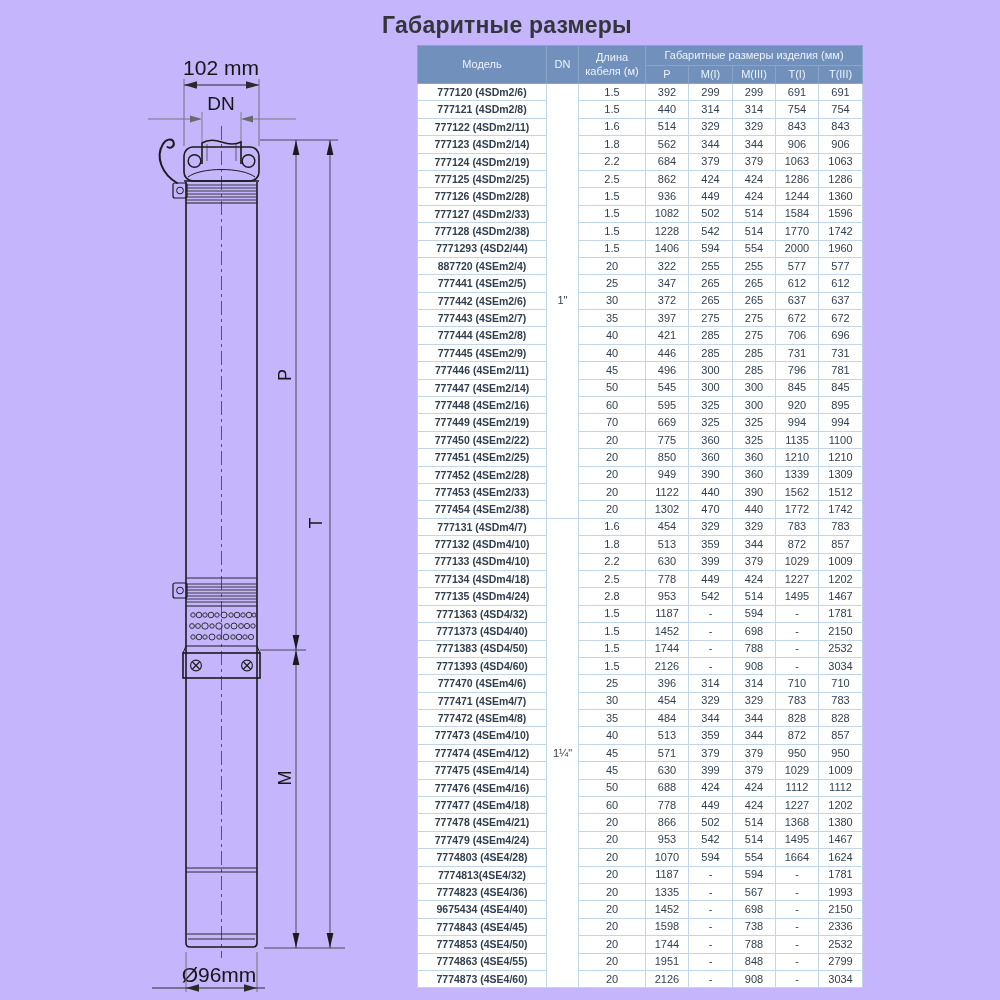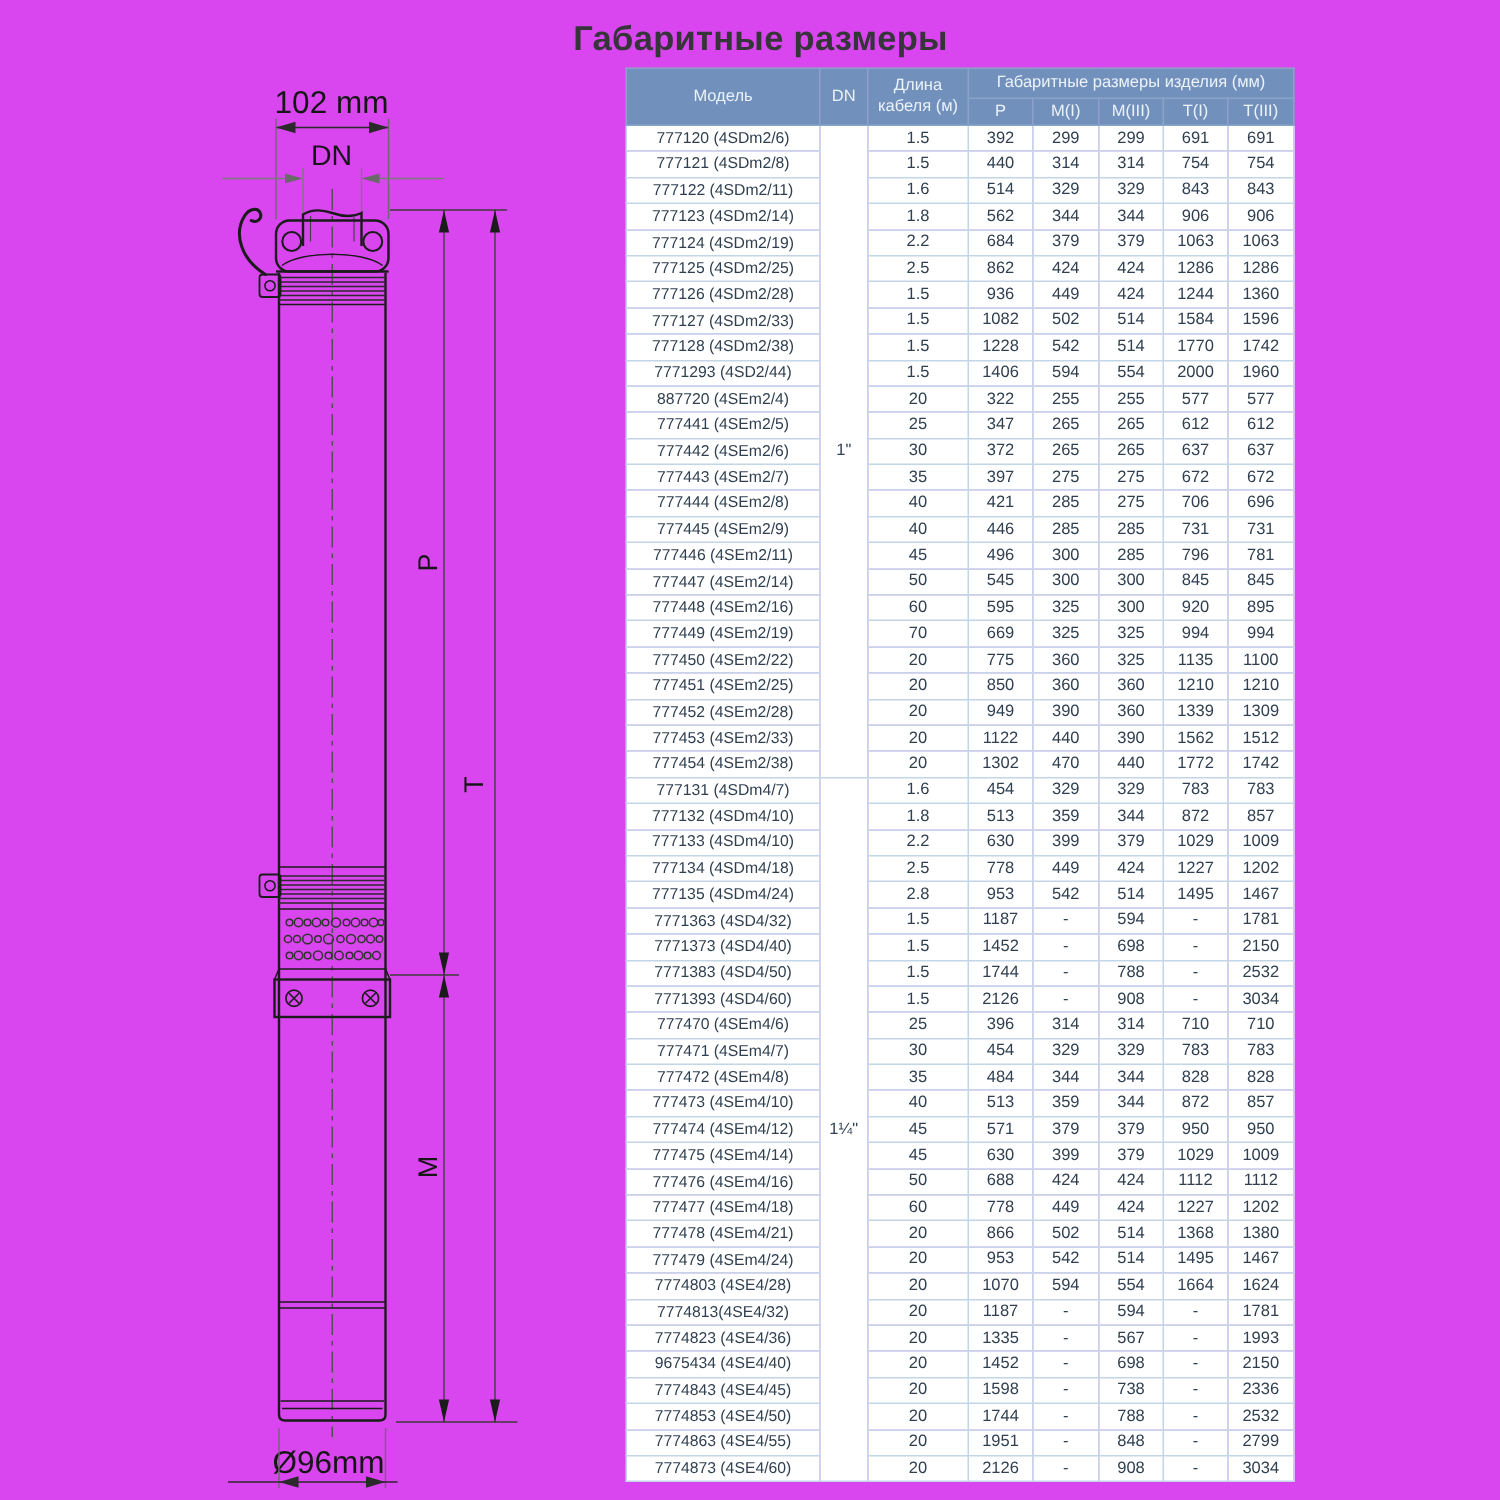--- a/index.html
+++ b/index.html
@@ -1,29 +1,29 @@
 <!DOCTYPE html>
 <html><head>
 <meta charset="utf-8">
 <style>
   html,body{margin:0;padding:0;background:#fff;}
-  #page{position:relative;width:1000px;height:1000px;background:#d946ef;overflow:hidden;
+  #page{position:relative;width:1000px;height:1000px;background:#c4b5fd;overflow:hidden;
         font-family:"Liberation Sans",sans-serif;}
   .page-title{position:absolute;left:257px;top:12px;width:500px;text-align:center;
         font-size:23px;font-weight:600;color:#35353a;letter-spacing:.2px;}
   
   #spec-table{position:absolute;left:417px;top:45px;width:446px;border-collapse:collapse;
         table-layout:fixed;font-size:11px;}
   #spec-table th{background:#7191bc;color:#ecf2fa;font-weight:400;
         border:1px solid #8aa3c8;padding:0 1px;line-height:1.2;}
   #spec-table thead tr:first-child th{height:19px;}
   #spec-table thead tr:last-child th{height:17px;}
   #spec-table td{border:1px solid #c3d6e8;color:#2f3f50;text-align:center;
         padding:0;height:16.4px;line-height:1;background:#fff;}
-  #spec-table td.model{font-size:10.5px;}
+  #spec-table td.model{font-size:10.5px;font-weight:bold;}
   #spec-table td.dn{font-size:11px;}
   
   #diagram{position:absolute;left:0;top:0;width:415px;height:1000px;}
   .dim-text{fill:#161616;}
 </style>
 </head>
 <body>
 <div id="page">
 
   <div class="page-title">Габаритные размеры</div>

